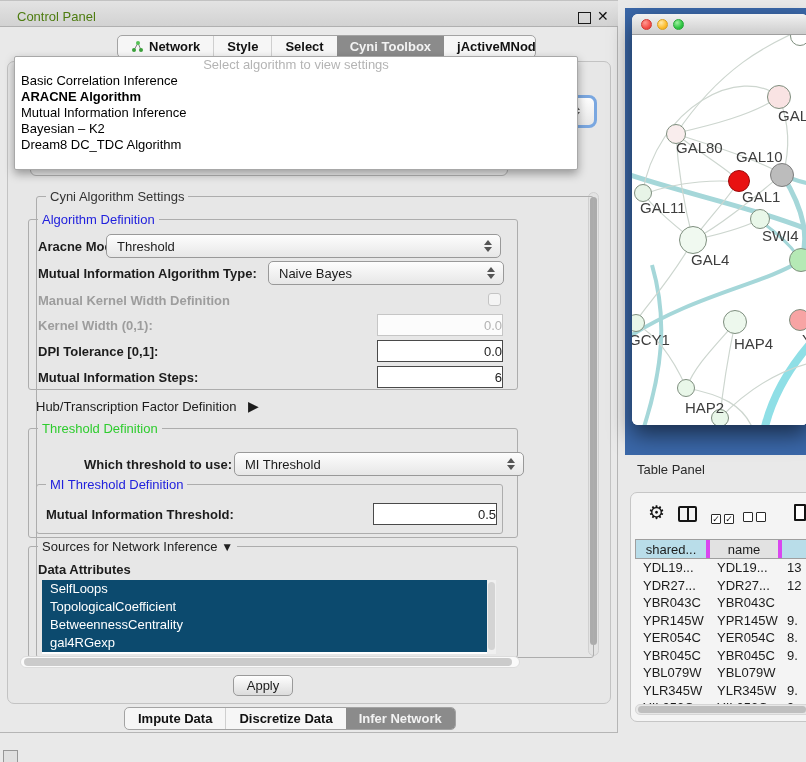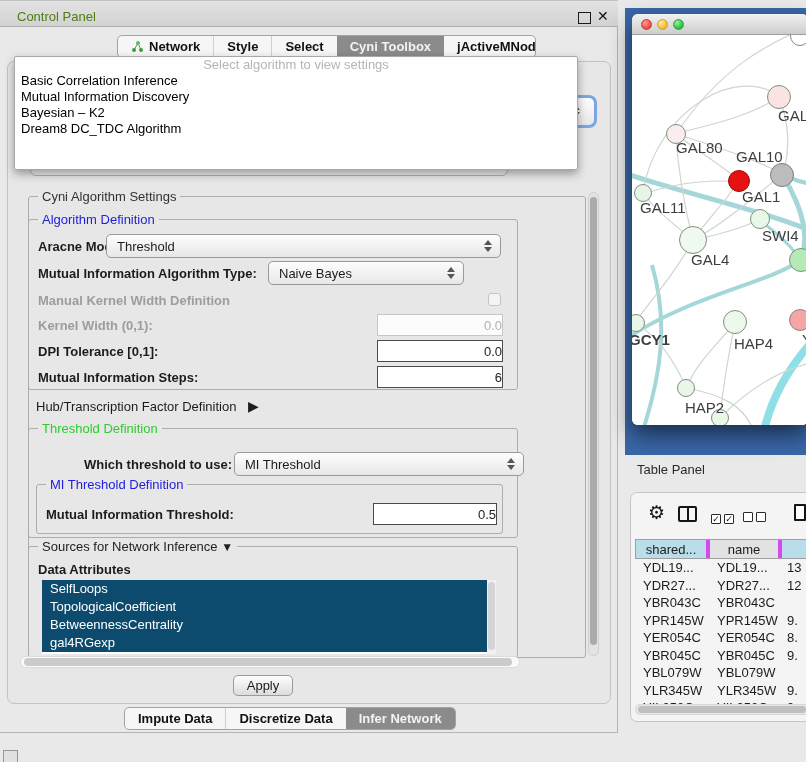--- a/index.html
+++ b/index.html
@@ -164,48 +164,49 @@
     </span>
 </div>
 
 <div class="abs" style="left:30px;top:149px;width:478px;height:27px;border:1px solid #b2b2b2;border-radius:6px;background:#efefef;box-sizing:border-box;line-height:25px;color:#a8a8a8;padding-left:14px;">
   <span>gal-filtered.sif default node</span>
 </div>
 
 <div class="abs popup">
   <div class="prompt">Select algorithm to view settings</div>
   <div class="item">Basic Correlation Inference</div>
-  <div class="item">Mutual Information Discovery</div>
+  <div class="item b">ARACNE Algorithm</div>
+  <div class="item">Mutual Information Inference</div>
   <div class="item">Bayesian – K2</div>
   <div class="item">Dream8 DC_TDC Algorithm</div>
 </div>
 
 <div class="abs vtrack" style="left:588px;top:192px;width:11px;height:464px;">
   <div class="vthumb" style="top:4px;height:448px;"></div>
 </div>
 
-<div class="abs grp" style="left:28px;top:196px;width:558px;height:462px;">
+<div class="abs grp" style="left:36px;top:196px;width:558px;height:462px;">
   <span class="legend" style="left:9px;color:#333;">Cyni Algorithm Settings</span>
 </div>
 
 <div class="abs grp" style="left:28px;top:219px;width:490px;height:171px;">
   <span class="legend blue" style="left:9px;">Algorithm Definition</span>
 </div>
 
 <div class="abs lbl b" style="left:38px;top:239px;">Aracne Mode:</div>
 <div class="abs combo" style="left:106px;top:234px;width:395px;">
   <span class="val">Threshold</span>
   <span class="combo-arrows">
       <i class="up"></i>
       <i class="dn"></i>
     </span>
 </div>
 
 <div class="abs lbl b" style="left:38px;top:266px;">Mutual Information Algorithm Type:</div>
-<div class="abs combo" style="left:268px;top:261px;width:196px;">
+<div class="abs combo" style="left:268px;top:261px;width:236px;">
   <span class="val">Naive Bayes</span>
   <span class="combo-arrows">
       <i class="up"></i>
       <i class="dn"></i>
     </span>
 </div>
 
 <div class="abs lbl dis-txt" style="left:38px;top:293px;">Manual Kernel Width Definition</div>
 <div class="abs checkbox" style="left:488px;top:293px;"></div>
 
@@ -346,21 +347,21 @@
     <div class="abs node" style="left:45px;top:344px;width:18px;height:18px;background:#e9f7e9;"></div>
     <div class="abs node" style="left:79px;top:374px;width:18px;height:18px;background:#e9f7e9;"></div>
 
     <span class="abs nlabel" style="left:146px;top:72px;">GAL</span>
     <span class="abs nlabel" style="left:44px;top:104px;">GAL80</span>
     <span class="abs nlabel" style="left:104px;top:113px;">GAL10</span>
     <span class="abs nlabel" style="left:8px;top:164px;">GAL11</span>
     <span class="abs nlabel" style="left:110px;top:153px;">GAL1</span>
     <span class="abs nlabel" style="left:130px;top:192px;">SWI4</span>
     <span class="abs nlabel" style="left:59px;top:216px;">GAL4</span>
-    <span class="abs nlabel" style="left:-3px;top:296px;font-weight:bold;">GCY1</span>
+    <span class="abs nlabel" style="left:-3px;top:296px;">GCY1</span>
     <span class="abs nlabel" style="left:102px;top:300px;">HAP4</span>
     <span class="abs nlabel" style="left:170px;top:296px;">Y</span>
     <span class="abs nlabel" style="left:53px;top:364px;">HAP2</span>
   </div>
 </div>
 
 <div class="abs tp-title">Table Panel</div>
 
 <div class="abs tp-container">
 

